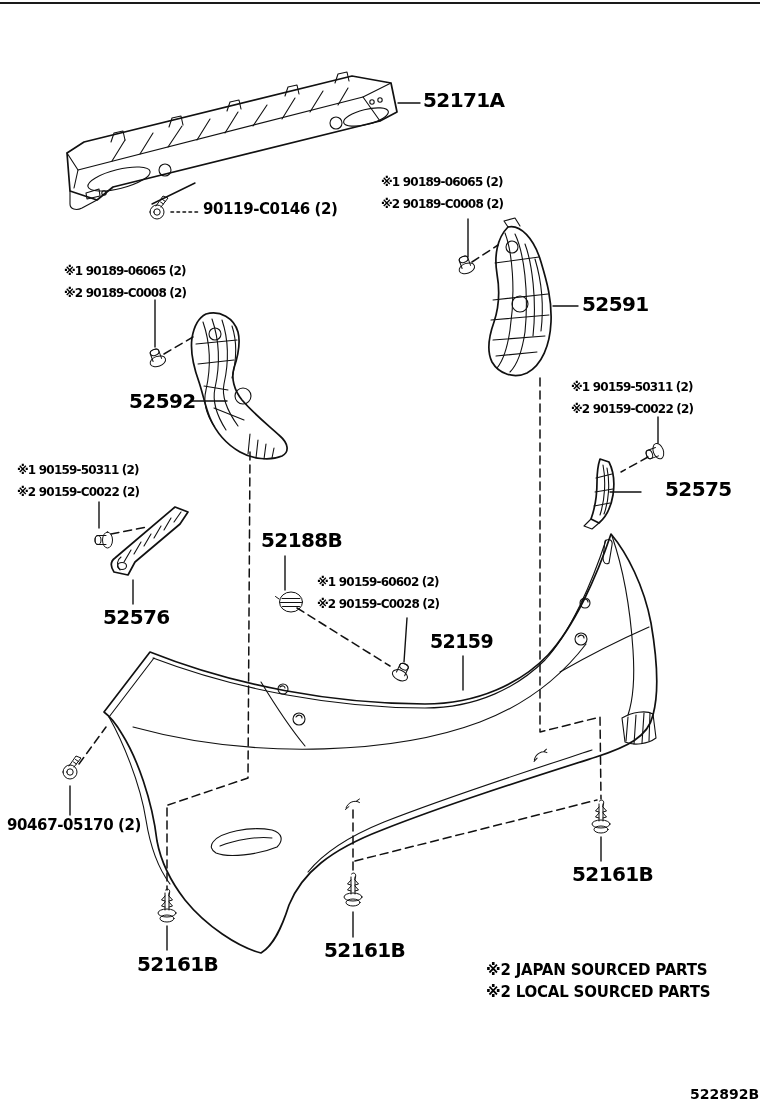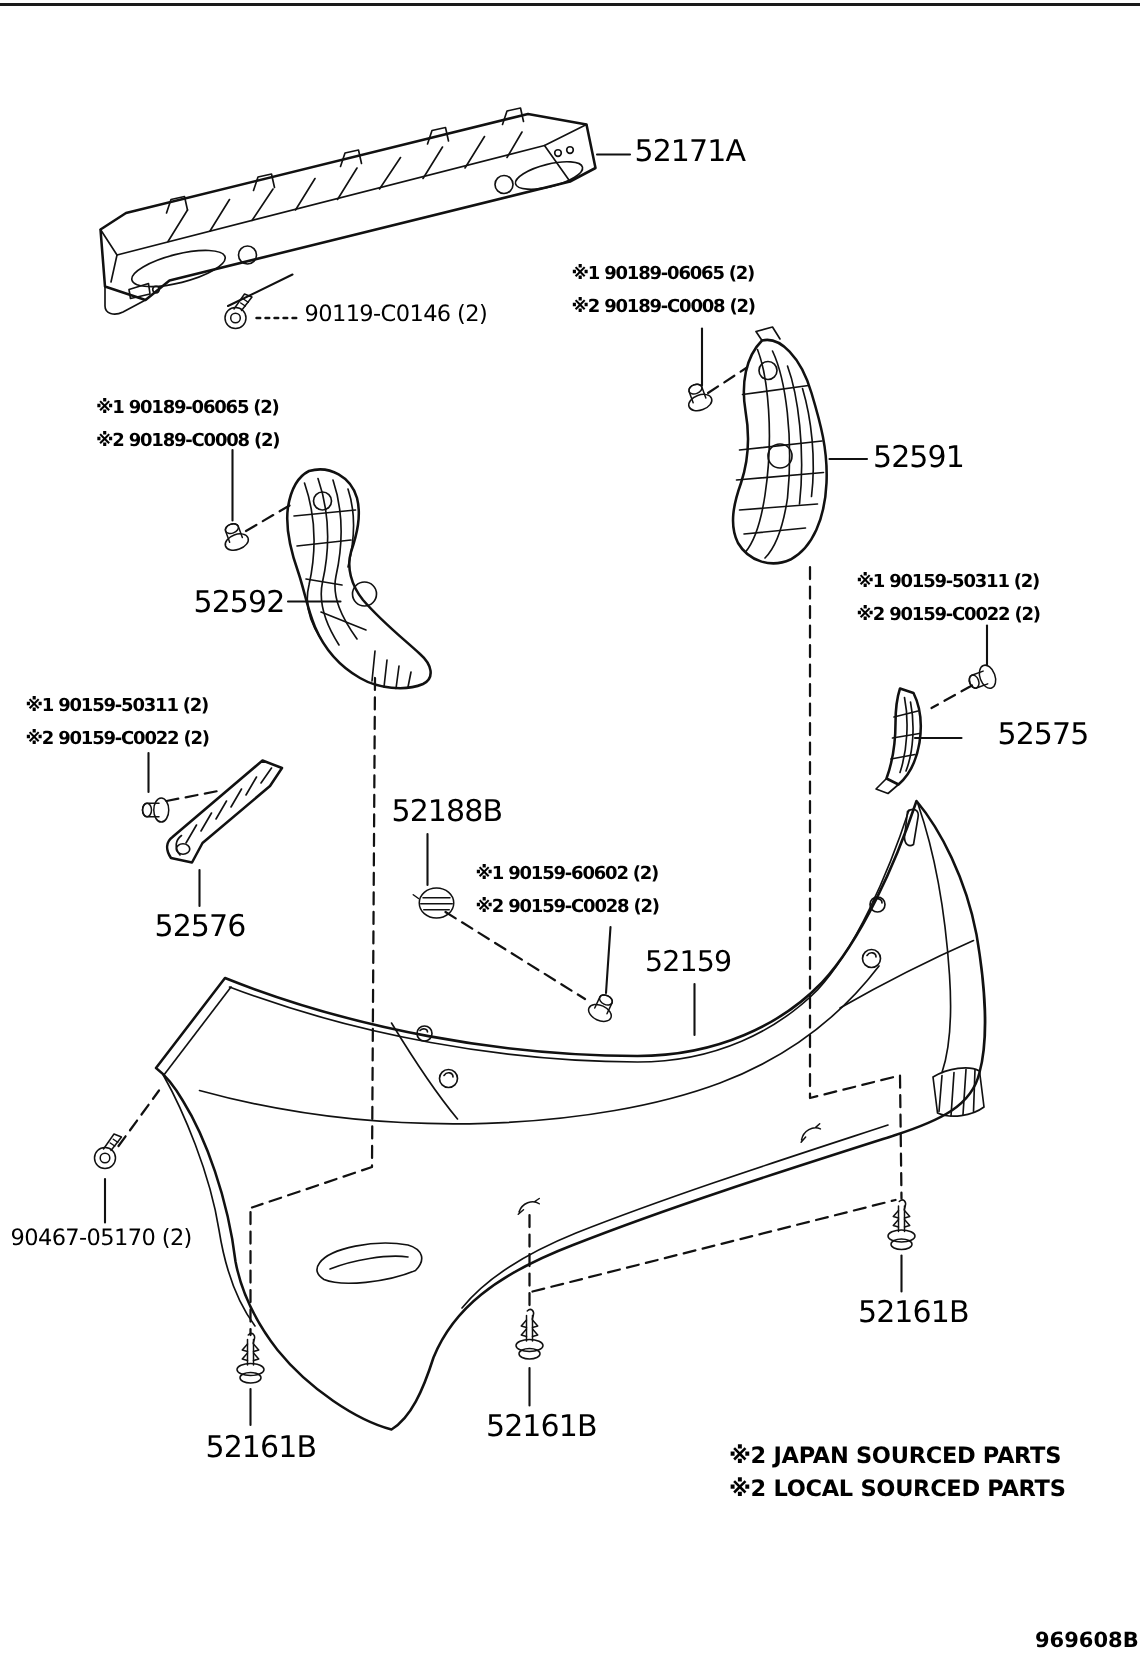--- a/index.html
+++ b/index.html
@@ -9,21 +9,21 @@
   }
   #topline{position:absolute;left:0;top:2px;width:760px;height:0;border-top:2px solid #1a1a1a;}
   svg{position:absolute;left:0;top:0;}
   svg *{stroke:#111;fill:none;stroke-linecap:round;stroke-linejoin:round;}
   .s2{stroke-width:1.7;}
   .s1{stroke-width:1.1;}
   .dash{stroke-width:1.5;stroke-dasharray:8 5;}
   .dot{stroke-width:1.6;stroke-dasharray:2.5 3.5;}
   .lead{stroke-width:1.4;}
   .callout{
-    position:absolute;font-weight:normal;font-size:20px;line-height:1;
+    position:absolute;font-weight:bold;font-size:20px;line-height:1;
     letter-spacing:-0.6px;white-space:nowrap;text-align:center;
   }
   .callout.small{font-size:15px;letter-spacing:-0.4px;}
   .fn{
     position:absolute;font-weight:bold;font-size:12px;line-height:1;
     letter-spacing:-0.8px;white-space:nowrap;
   }
   .legendline{
     position:absolute;font-weight:bold;font-size:15px;line-height:1;
     letter-spacing:-0.2px;white-space:nowrap;
@@ -245,14 +245,14 @@
 
   <div class="callout small" style="left:7px;top:818px;">90467-05170 (2)</div>
 
   <div class="callout" style="left:137px;top:954px;">52161B</div>
   <div class="callout" style="left:324px;top:940px;">52161B</div>
   <div class="callout" style="left:572px;top:864px;">52161B</div>
 
   <div class="legendline" style="left:486px;top:963px;">※2 JAPAN SOURCED PARTS</div>
   <div class="legendline" style="left:486px;top:985px;">※2 LOCAL SOURCED PARTS</div>
 
-  <div class="doccode" style="left:690px;top:1087px;">969608B</div>
+  <div class="doccode" style="left:690px;top:1087px;">522892B</div>
 </div>
 
 </body></html>

